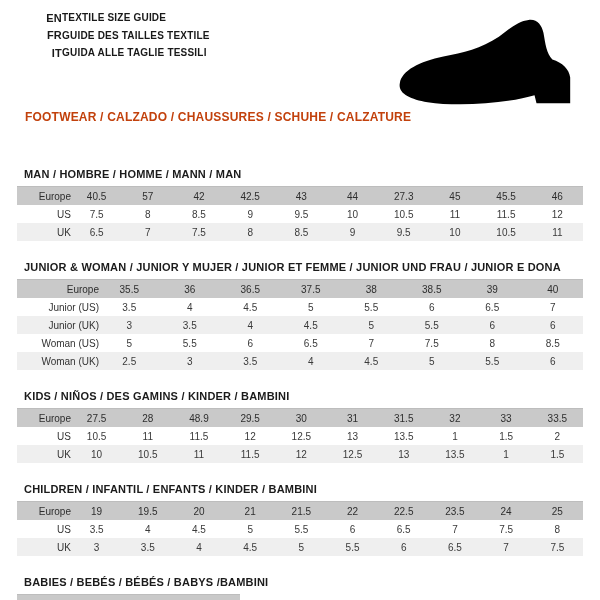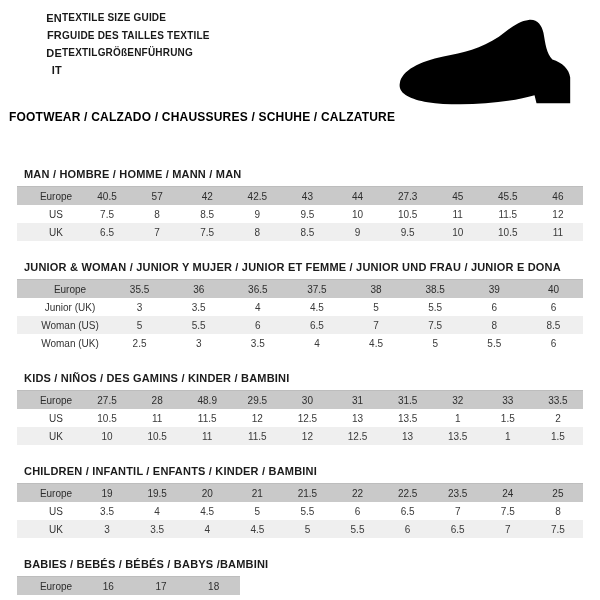--- a/index.html
+++ b/index.html
@@ -8,22 +8,22 @@
     font-family:"Liberation Sans","DejaVu Sans",sans-serif;
     position:relative;overflow:hidden;
     -webkit-font-smoothing:antialiased;
   }
   
   .lang-block{position:absolute;top:9px;left:25px;}
   .lang-row{display:flex;height:17.5px;align-items:center;text-align:right;}
   .lang-code{width:37px;font-size:11px;font-weight:bold;color:#191919;letter-spacing:.2px;}
   .lang-label{font-size:10px;font-weight:bold;color:#191919;letter-spacing:.2px;white-space:nowrap;}
   .category-line{
-    position:absolute;top:110px;left:9px;
-    font-size:12px;font-weight:bold;color:#000000;letter-spacing:.2px;white-space:nowrap;
+    position:absolute;top:110px;left:25px;
+    font-size:12px;font-weight:bold;color:#c2410c;letter-spacing:.2px;white-space:nowrap;
   }
   .shoe-wrap{position:absolute;top:14px;left:388px;width:196px;height:104px;}
   .shoe-wrap svg{display:block;width:100%;height:100%;}
 
   
   .sections{position:absolute;top:168px;left:17px;width:566px;}
   .section{margin-bottom:20px;}
   .section-title{
     font-size:11px;font-weight:bold;color:#1b1b1b;
     margin:0 0 6px 7px;letter-spacing:.2px;white-space:nowrap;
@@ -32,45 +32,42 @@
     border-collapse:collapse;table-layout:fixed;
     border-top:1px solid #bdbdbd;
   }
   table.t-wide{width:566px;}
   table.t-babies{width:223px;}
   table.size-table td{
     height:18px;padding:0;font-size:10px;color:#3a3a3a;
     text-align:center;vertical-align:middle;overflow:hidden;white-space:nowrap;
   }
   table.size-table td.lbl{
-    text-align:center;padding-left:13px;width:52px;color:#333333;
+    text-align:right;padding-left:2px;width:52px;color:#333333;
   }
   table.t-wide-label td.lbl{width:80px;}
   table.size-table tr:first-child{background:#c9c9c9;}
   table.size-table tr:first-child td{color:#2e2e2e;}
   table.size-table tr:nth-child(odd):not(:first-child){background:#efefef;}
 </style>
 </head>
 <body>
 
 <div class="lang-block">
     <div class="lang-row">
       <span class="lang-code">EN</span>
       <span class="lang-label">TEXTILE SIZE GUIDE</span>
     </div>
     <div class="lang-row">
       <span class="lang-code">FR</span>
       <span class="lang-label">GUIDE DES TAILLES TEXTILE</span>
     </div>
     <div class="lang-row">
-      <span class="lang-code">DE</span>
-      <span class="lang-label">TEXTILGRÖßENFÜHRUNG</span>
-    </div>
-    <div class="lang-row">
       <span class="lang-code">IT</span>
+      <span class="lang-label">GUIDA ALLE TAGLIE TESSILI</span>
     </div>
   </div>
 
 <div class="category-line">FOOTWEAR / CALZADO / CHAUSSURES / SCHUHE / CALZATURE</div>
 
 <div class="shoe-wrap">
   <svg viewBox="0 0 190 105" xmlns="http://www.w3.org/2000/svg" aria-hidden="true">
     <path fill="#000000" d="
       M8 70
       C10 57 28 48 52 43
@@ -145,20 +142,31 @@
             <td>35.5</td>
             <td>36</td>
             <td>36.5</td>
             <td>37.5</td>
             <td>38</td>
             <td>38.5</td>
             <td>39</td>
             <td>40</td>
           </tr>
           <tr>
+            <td class="lbl">Junior (US)</td>
+            <td>3.5</td>
+            <td>4</td>
+            <td>4.5</td>
+            <td>5</td>
+            <td>5.5</td>
+            <td>6</td>
+            <td>6.5</td>
+            <td>7</td>
+          </tr>
+          <tr>
             <td class="lbl">Junior (UK)</td>
             <td>3</td>
             <td>3.5</td>
             <td>4</td>
             <td>4.5</td>
             <td>5</td>
             <td>5.5</td>
             <td>6</td>
             <td>6</td>
           </tr>

